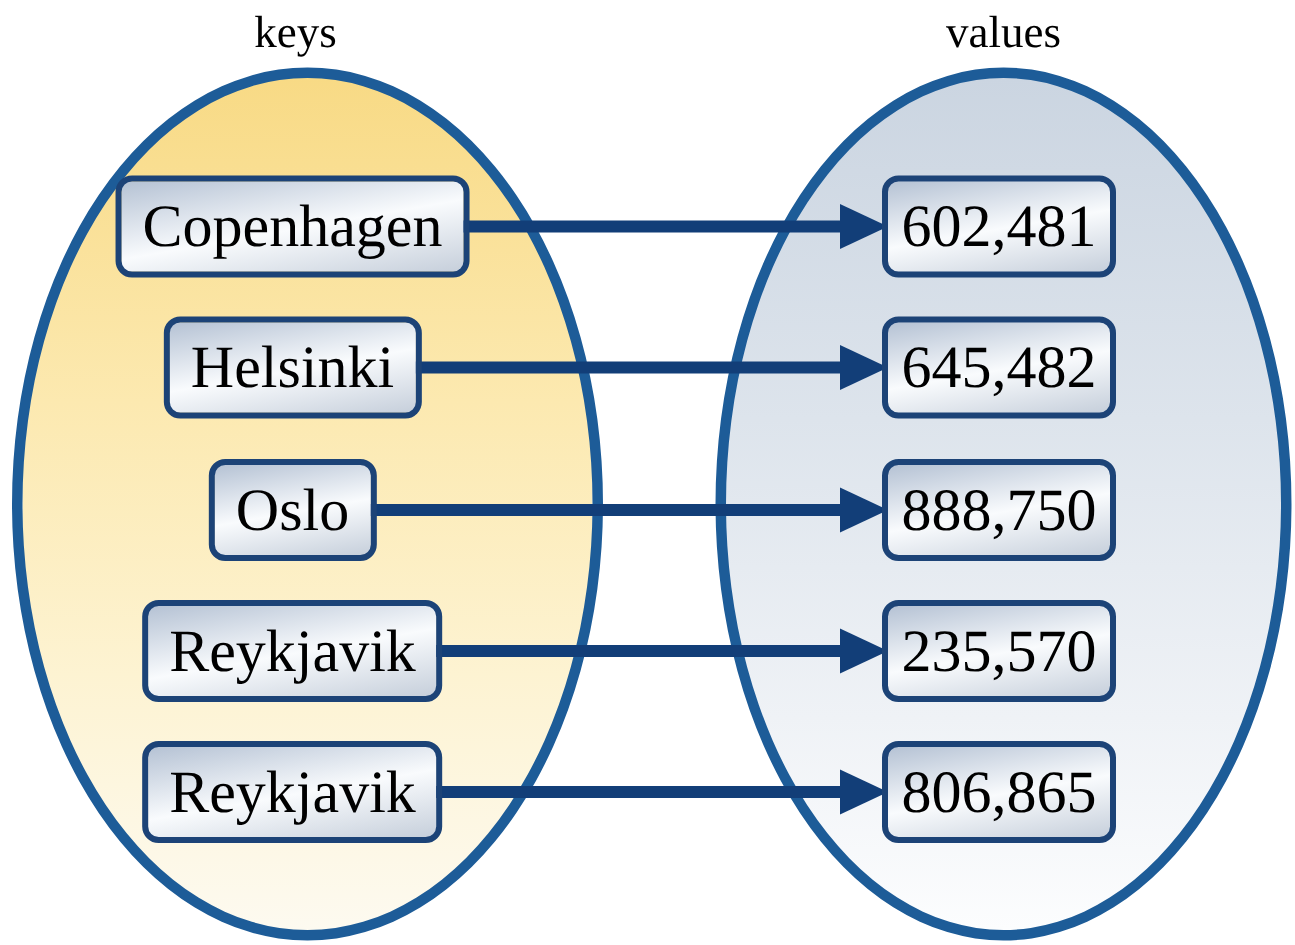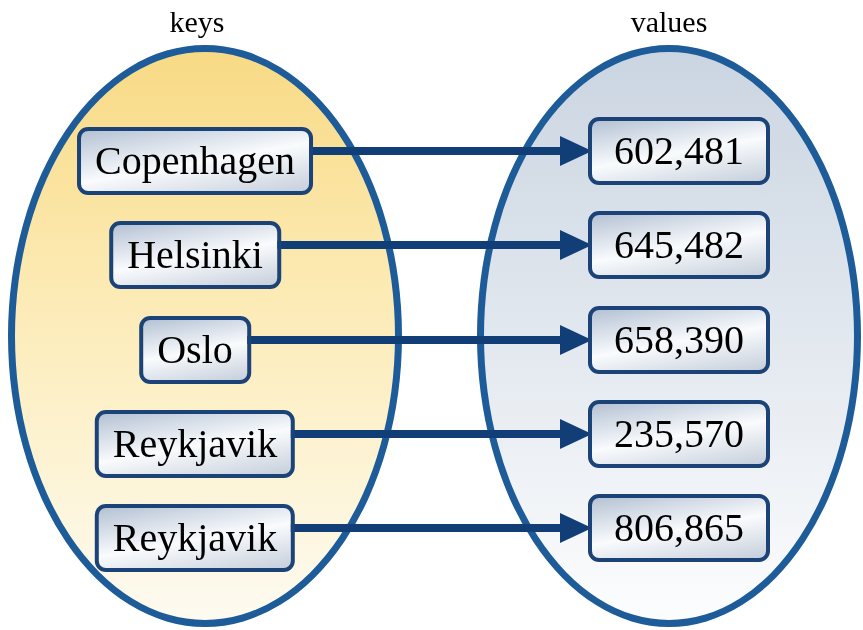--- a/index.html
+++ b/index.html
@@ -91,26 +91,25 @@
     background: linear-gradient(170deg, var(--box-grad-dark1) 0%, var(--box-grad-light) 52%, var(--box-grad-dark2) 100%);
     font-size: 40px;
     line-height: 50px;
     white-space: nowrap;
   }
   .key-box {
     left: 195px;
     transform: translate(-50%, -50%);
     padding: 5px 14px;
     text-align: center;
-    margin-top: 10px;
   }
   .value-box {
     left: 588px;
     transform: translateY(-50%);
-    padding: 5px 22px;
+    padding: 5px 9px;
     text-align: center;
   }
 </style>
 </head>
 <body>
 
 <div class="canvas">
   <div class="title keys-title">keys</div>
   <div class="title values-title">values</div>
 
@@ -138,21 +137,21 @@
       <span>645,482</span>
     </div>
   </div>
       <div class="row" style="top: 339.5px;">
     <div class="arrow-line"></div>
     <div class="arrow-head"></div>
     <div class="box key-box">
       <span>Oslo</span>
     </div>
     <div class="box value-box">
-      <span>658,390</span>
+      <span>888,750</span>
     </div>
   </div>
       <div class="row" style="top: 433.75px;">
     <div class="arrow-line"></div>
     <div class="arrow-head"></div>
     <div class="box key-box">
       <span>Reykjavik</span>
     </div>
     <div class="box value-box">
       <span>235,570</span>

